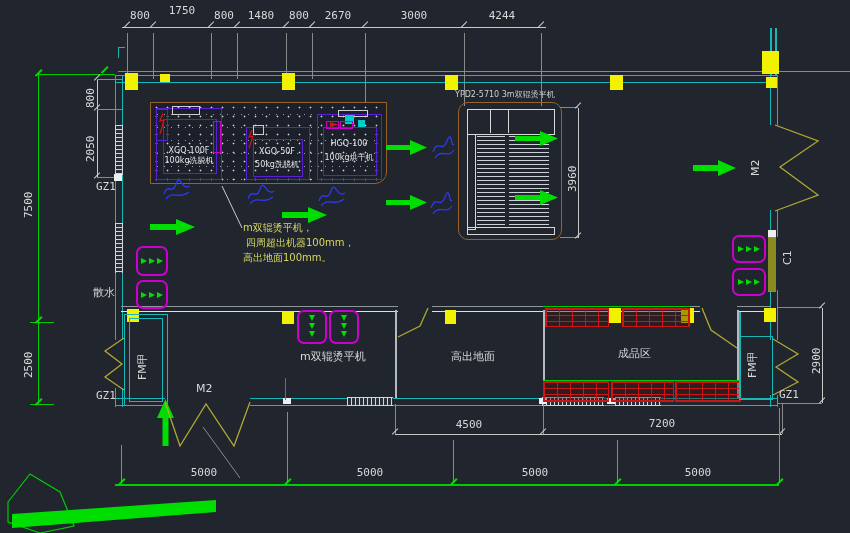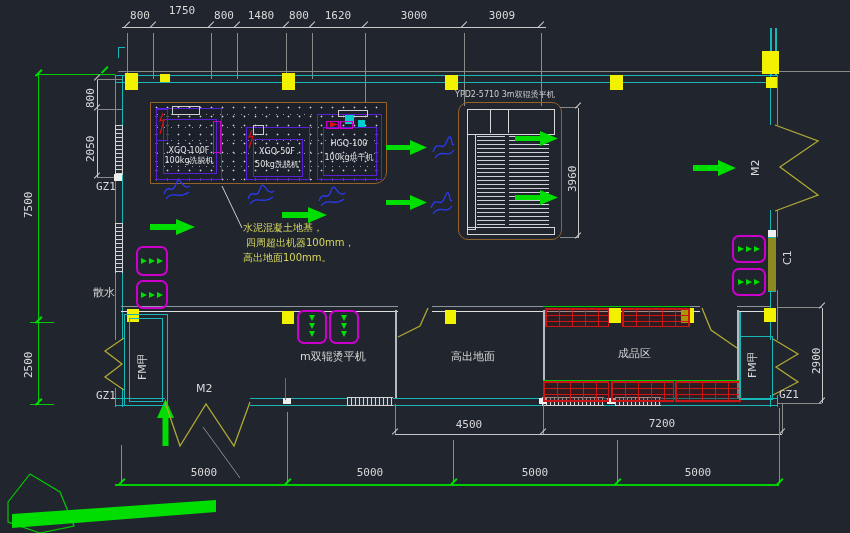--- a/index.html
+++ b/index.html
@@ -68,23 +68,23 @@
   <div class="el grln" style="left:312px;top:33px;width:1px;height:46px"></div>
   <div class="el grln" style="left:365px;top:33px;width:1px;height:73px"></div>
   <div class="el grln" style="left:464px;top:33px;width:1px;height:73px"></div>
   <div class="el grln" style="left:541px;top:33px;width:1px;height:73px"></div>
 
   <div class="el txt ctr" style="left:118px;top:9px;width:44px">800</div>
   <div class="el txt ctr" style="left:160px;top:4px;width:44px">1750</div>
   <div class="el txt ctr" style="left:202px;top:9px;width:44px">800</div>
   <div class="el txt ctr" style="left:239px;top:9px;width:44px">1480</div>
   <div class="el txt ctr" style="left:277px;top:9px;width:44px">800</div>
-  <div class="el txt ctr" style="left:316px;top:9px;width:44px">1620</div>
+  <div class="el txt ctr" style="left:316px;top:9px;width:44px">2670</div>
   <div class="el txt ctr" style="left:392px;top:9px;width:44px">3000</div>
-  <div class="el txt ctr" style="left:480px;top:9px;width:44px">3009</div>
+  <div class="el txt ctr" style="left:480px;top:9px;width:44px">4244</div>
 
   <div class="el gline" style="left:38px;top:75px;width:1px;height:329px"></div>
   <div class="el gline" style="left:38px;top:74px;width:77px;height:1px"></div>
   <div class="el gline" style="left:30px;top:322px;width:24px;height:1px"></div>
   <div class="el gline" style="left:30px;top:404px;width:24px;height:1px"></div>
   <div class="el gtick" style="left:34px;top:72px"></div>
   <div class="el gtick" style="left:34px;top:319px"></div>
   <div class="el gtick" style="left:34px;top:401px"></div>
   <div class="el gtick" style="left:100px;top:69px"></div>
   <div class="el txt vt" style="left:22px;top:218px">7500</div>
@@ -246,21 +246,21 @@
       <path d="M5,24 C11,14 18,25 24,16" stroke="#2b3bee" fill="none" stroke-width="1.3"></path>
     </svg>
   <svg class="el" style="left:428px;top:190px" width="26" height="28">
       <path d="M3,18 C8,4 12,20 17,7 S21,15 24,10" stroke="#2b3bee" fill="none" stroke-width="1.3"></path>
       <path d="M5,24 C11,14 18,25 24,16" stroke="#2b3bee" fill="none" stroke-width="1.3"></path>
     </svg>
 
   <svg class="el" style="left:218px;top:180px" width="30" height="52">
       <line x1="4" y1="6" x2="24" y2="48" stroke="#cccccc" stroke-width="1"></line>
     </svg>
-  <div class="el ann cn" style="left:243px;top:220px">水泥混凝土地基，</div>
+  <div class="el ann cn" style="left:243px;top:220px">m双辊烫平机，</div>
   <div class="el ann cn" style="left:246px;top:235px">四周超出机器100mm，</div>
   <div class="el ann cn" style="left:243px;top:250px">高出地面100mm。</div>
 
   <div class="el cart" style="left:136px;top:246px;width:28px;height:26px">
     <svg width="22" height="8">
         <polygon points="0,1 6,4 0,7" fill="#00dd00"></polygon>
         <polygon points="8,1 14,4 8,7" fill="#00dd00"></polygon>
         <polygon points="16,1 22,4 16,7" fill="#00dd00"></polygon>
       </svg>
   </div>

